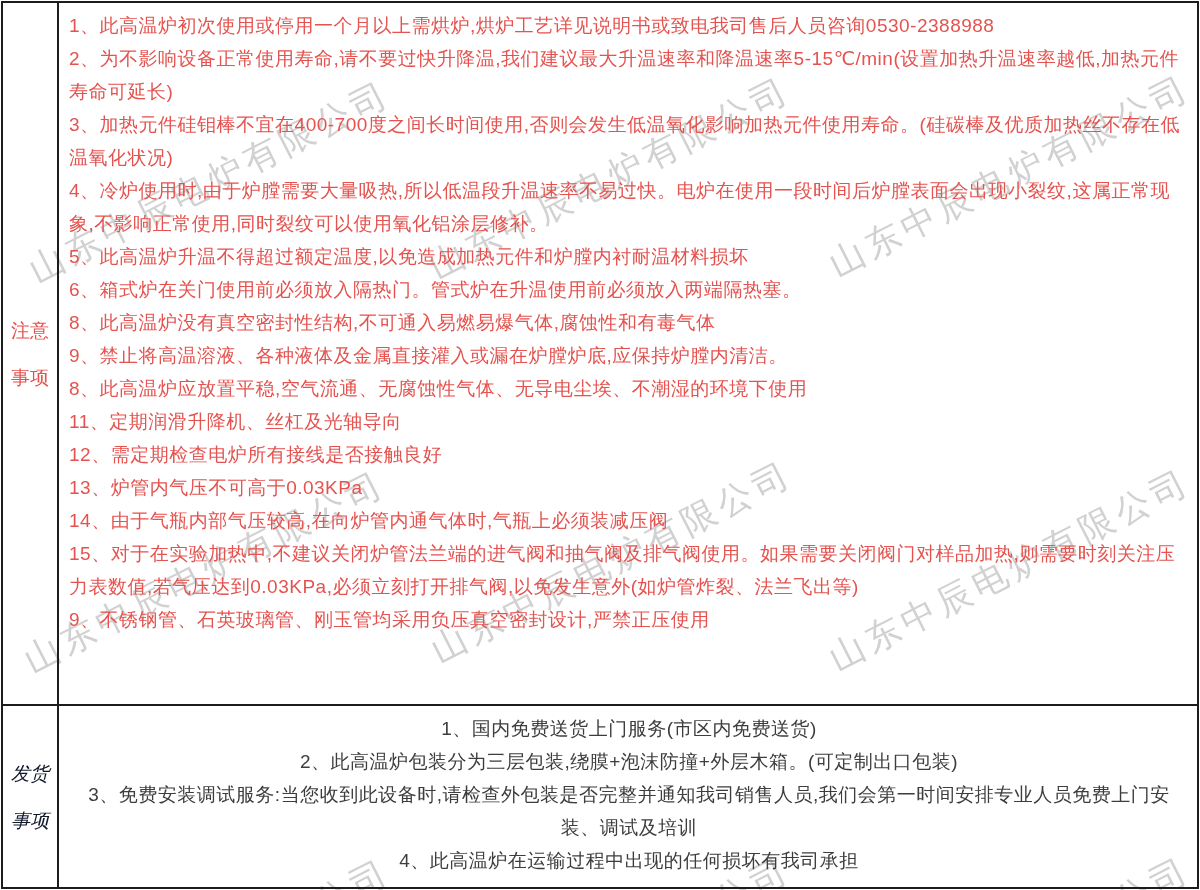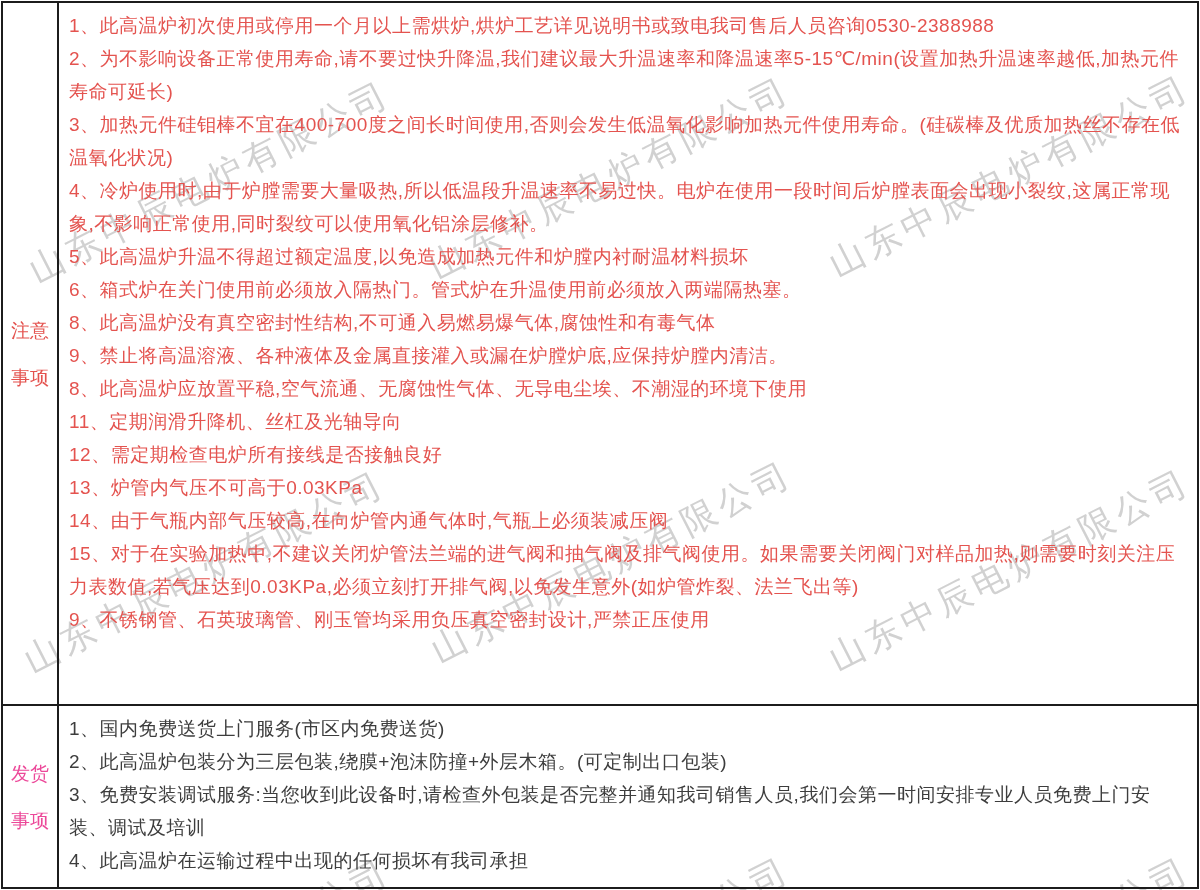--- a/index.html
+++ b/index.html
@@ -112,25 +112,25 @@
           <p class="item">11、定期润滑升降机、丝杠及光轴导向</p>
           <p class="item">12、需定期检查电炉所有接线是否接触良好</p>
           <p class="item">13、炉管内气压不可高于0.03KPa</p>
           <p class="item">14、由于气瓶内部气压较高,在向炉管内通气体时,气瓶上必须装减压阀</p>
           <p class="item">15、对于在实验加热中,不建议关闭炉管法兰端的进气阀和抽气阀及排气阀使用。如果需要关闭阀门对样品加热,则需要时刻关注压力表数值,若气压达到0.03KPa,必须立刻打开排气阀,以免发生意外(如炉管炸裂、法兰飞出等)</p>
           <p class="item">9、不锈钢管、石英玻璃管、刚玉管均采用负压真空密封设计,严禁正压使用</p>
         </div>
     </div>
 
     <div class="t-row shipping">
-      <div class="label-cell" style="color: #ec4899;">
+      <div class="label-cell" style="color: #0f172a; font-style: italic;">
           <div>发货</div>
           <div>事项</div>
         </div>
-      <div class="content-cell" style="color: rgb(61, 61, 61);">
+      <div class="content-cell" style="color: rgb(61, 61, 61); text-align: center;">
           <p class="item">1、国内免费送货上门服务(市区内免费送货)</p>
           <p class="item">2、此高温炉包装分为三层包装,绕膜+泡沫防撞+外层木箱。(可定制出口包装)</p>
           <p class="item">3、免费安装调试服务:当您收到此设备时,请检查外包装是否完整并通知我司销售人员,我们会第一时间安排专业人员免费上门安装、调试及培训</p>
           <p class="item">4、此高温炉在运输过程中出现的任何损坏有我司承担</p>
         </div>
     </div>
 
   </div>
 </div>
 

